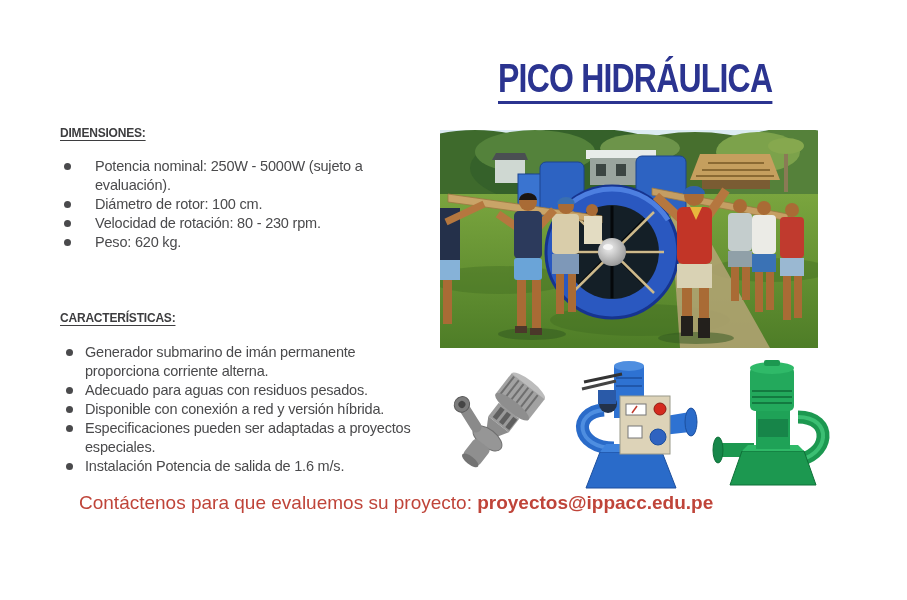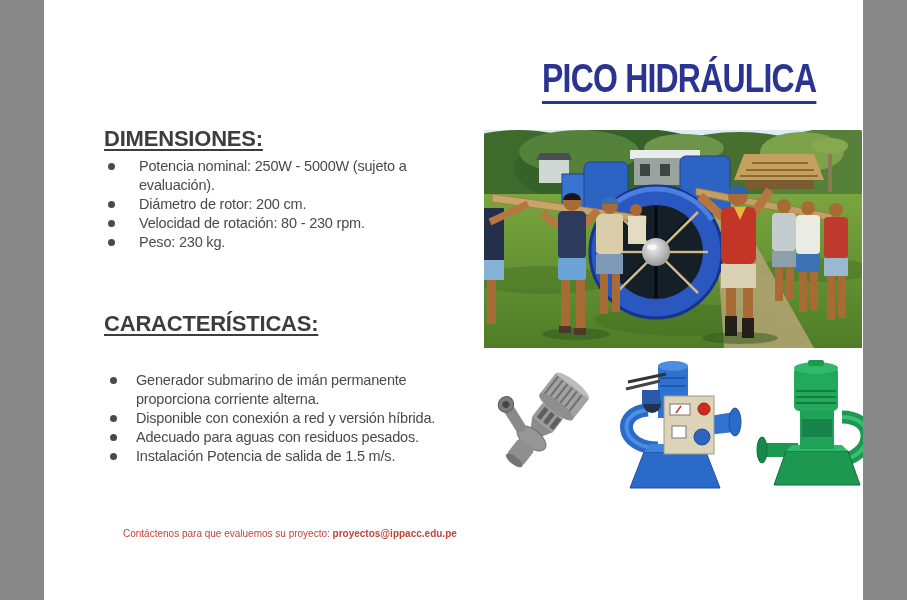--- a/index.html
+++ b/index.html
@@ -1,52 +1,52 @@
 <!DOCTYPE html>
 <html><head>
 <meta charset="utf-8">
 <style>
   html,body{margin:0;padding:0;background:#888;}
   .canvas{
-    position:relative;width:819px;height:600px;background:#ffffff;
+    position:relative;width:907px;height:600px;background:#ffffff;
     font-family:"Liberation Sans",sans-serif;overflow:hidden;margin:0 auto;
   }
   
   .title-wrap{position:absolute;left:498px;top:58px;}
   .title{
     display:inline-block;font-size:40px;font-weight:bold;color:#2b3490;
     letter-spacing:-1px;transform:scaleX(0.80);transform-origin:left top;
     border-bottom:3px solid #2b3490;padding-bottom:3px;line-height:1.0;
     white-space:nowrap;
   }
   
   .sec-h{
-    position:absolute;left:60px;font-size:22px;font-weight:bold;color:#3d3d3f;
+    position:absolute;left:60px;font-size:12px;font-weight:bold;color:#3d3d3f;
     letter-spacing:-0.2px;text-decoration:underline;text-underline-offset:3px;
   }
   .sec-h.dims{top:126px;}
   .sec-h.feats{top:311px;}
   
   ul.blist{
     position:absolute;left:60px;margin:0;padding:0;list-style:none;
     font-size:14.5px;line-height:19px;color:#4a4a4c;letter-spacing:-0.2px;
   }
   ul.blist.dims{top:157px;width:372px;}
-  ul.blist.feats{top:343px;width:372px;margin-top:28px;}
-  ul.blist li{display:flex;align-items:flex-start;justify-content:space-between;}
+  ul.blist.feats{top:343px;width:372px;}
+  ul.blist li{display:flex;align-items:flex-start;}
   ul.blist li .dot{
     flex:0 0 auto;width:7px;height:7px;border-radius:50%;
     background:#4a4a4c;margin-top:6px;
   }
   ul.blist.dims li .dot{margin-right:24px;margin-left:4px;}
   ul.blist.feats li .dot{margin-right:12px;margin-left:6px;}
   ul.blist li .li-text{flex:1 1 auto;max-width:340px;}
   
   .contact{
-    position:absolute;left:79px;top:528px;font-size:10px;color:#bf4439;
+    position:absolute;left:79px;top:492px;font-size:19px;color:#bf4439;
     letter-spacing:0;white-space:nowrap;
   }
   .contact .email{font-weight:bold;}
   
   .photo{position:absolute;left:440px;top:130px;width:378px;height:218px;}
   .photo svg{display:block;width:100%;height:100%;}
   .product{position:absolute;}
   .product svg{display:block;width:100%;height:100%;overflow:visible;}
   .p-gray{left:447px;top:363px;width:106px;height:116px;}
   .p-blue{left:558px;top:356px;width:146px;height:134px;}
@@ -62,49 +62,53 @@
   </div>
 
   <div class="sec-h dims">DIMENSIONES:</div>
   <ul class="blist dims">
       <li>
         <span class="dot"></span>
         <span class="li-text">Potencia nominal: 250W - 5000W (sujeto a evaluación).</span>
       </li>
       <li>
         <span class="dot"></span>
-        <span class="li-text">Diámetro de rotor: 200 cm.</span>
+        <span class="li-text">Diámetro de rotor: 100 cm.</span>
       </li>
       <li>
         <span class="dot"></span>
         <span class="li-text">Velocidad de rotación: 80 - 230 rpm.</span>
       </li>
       <li>
         <span class="dot"></span>
-        <span class="li-text">Peso: 230 kg.</span>
+        <span class="li-text">Peso: 620 kg.</span>
       </li>
     </ul>
 
   <div class="sec-h feats">CARACTERÍSTICAS:</div>
   <ul class="blist feats">
       <li>
         <span class="dot"></span>
         <span class="li-text">Generador submarino de imán permanente proporciona corriente alterna.</span>
       </li>
       <li>
         <span class="dot"></span>
+        <span class="li-text">Adecuado para aguas con residuos pesados.</span>
+      </li>
+      <li>
+        <span class="dot"></span>
         <span class="li-text">Disponible con conexión a red y versión híbrida.</span>
       </li>
       <li>
         <span class="dot"></span>
-        <span class="li-text">Adecuado para aguas con residuos pesados.</span>
-      </li>
-      <li>
-        <span class="dot"></span>
-        <span class="li-text">Instalación Potencia de salida de 1.5 m/s.</span>
+        <span class="li-text">Especificaciones pueden ser adaptadas a proyectos especiales.</span>
+      </li>
+      <li>
+        <span class="dot"></span>
+        <span class="li-text">Instalación Potencia de salida de 1.6 m/s.</span>
       </li>
     </ul>
 
   <div class="contact"><span>Contáctenos para que evaluemos su proyecto: </span><span class="email">proyectos@ippacc.edu.pe</span></div>
 
   <div class="photo">
     <svg viewBox="0 0 378 218" preserveAspectRatio="none">
       <defs>
         <linearGradient id="grass" x1="0" y1="0" x2="0" y2="1">
           <stop offset="0" stop-color="#7aa53e"></stop>

